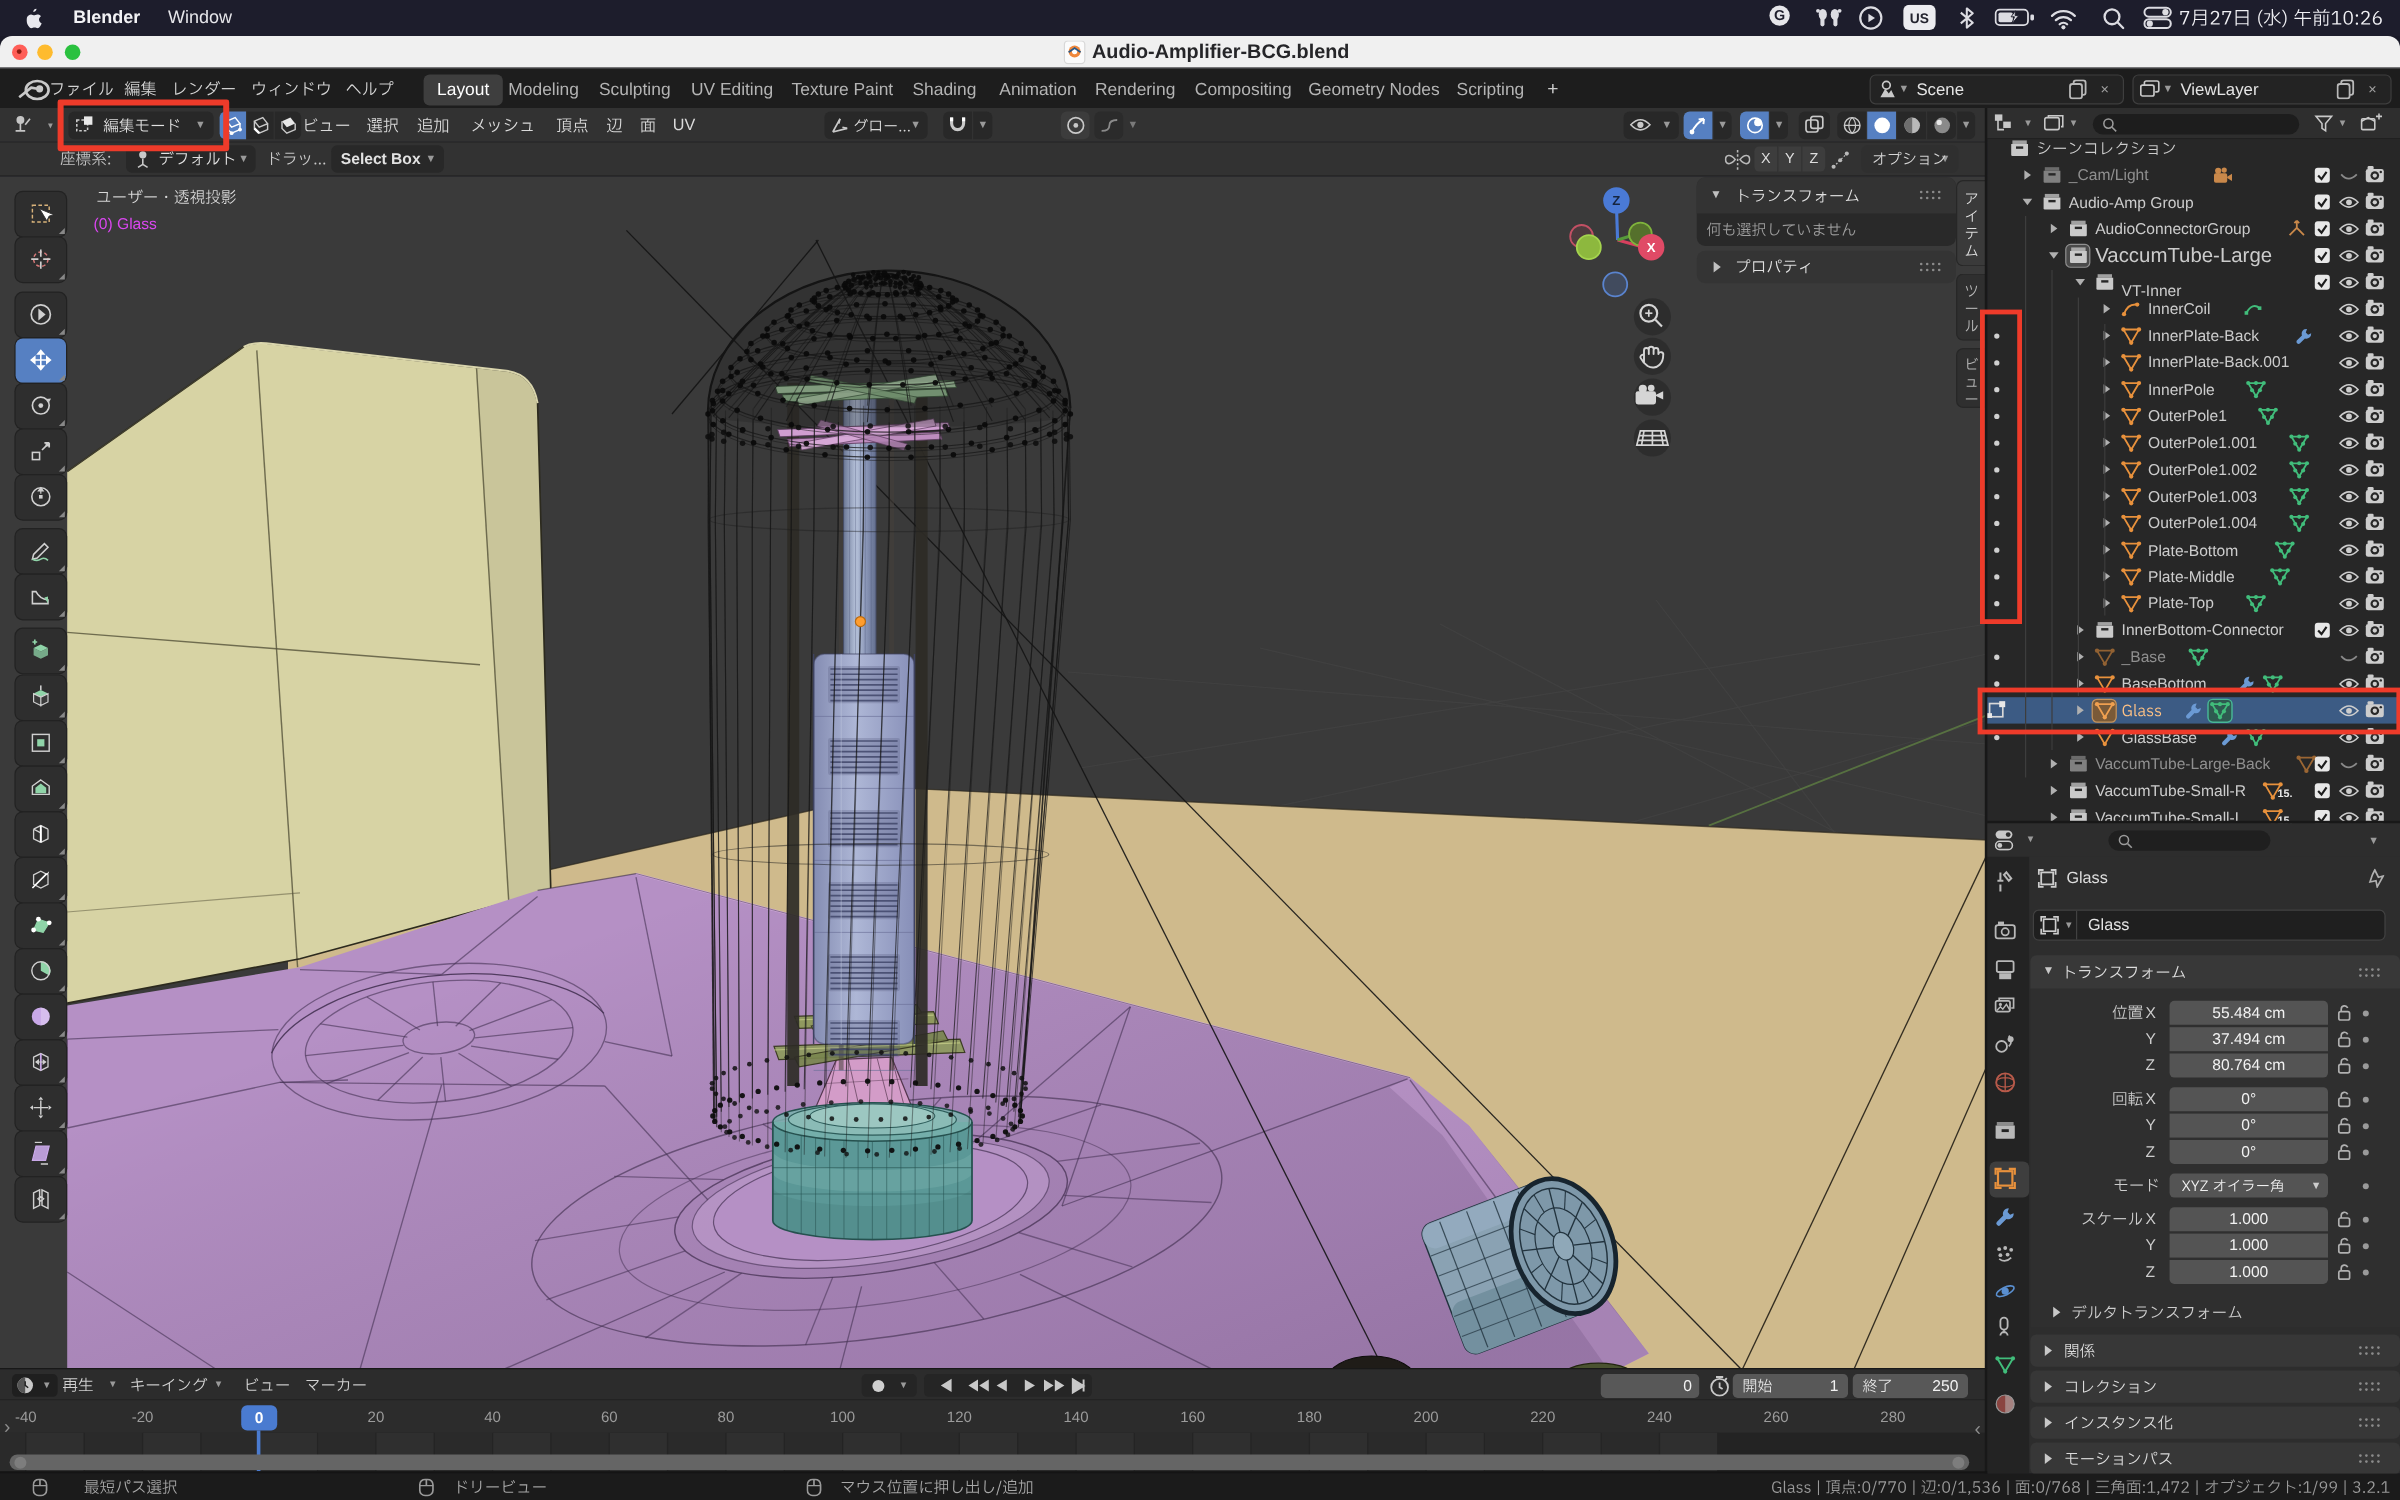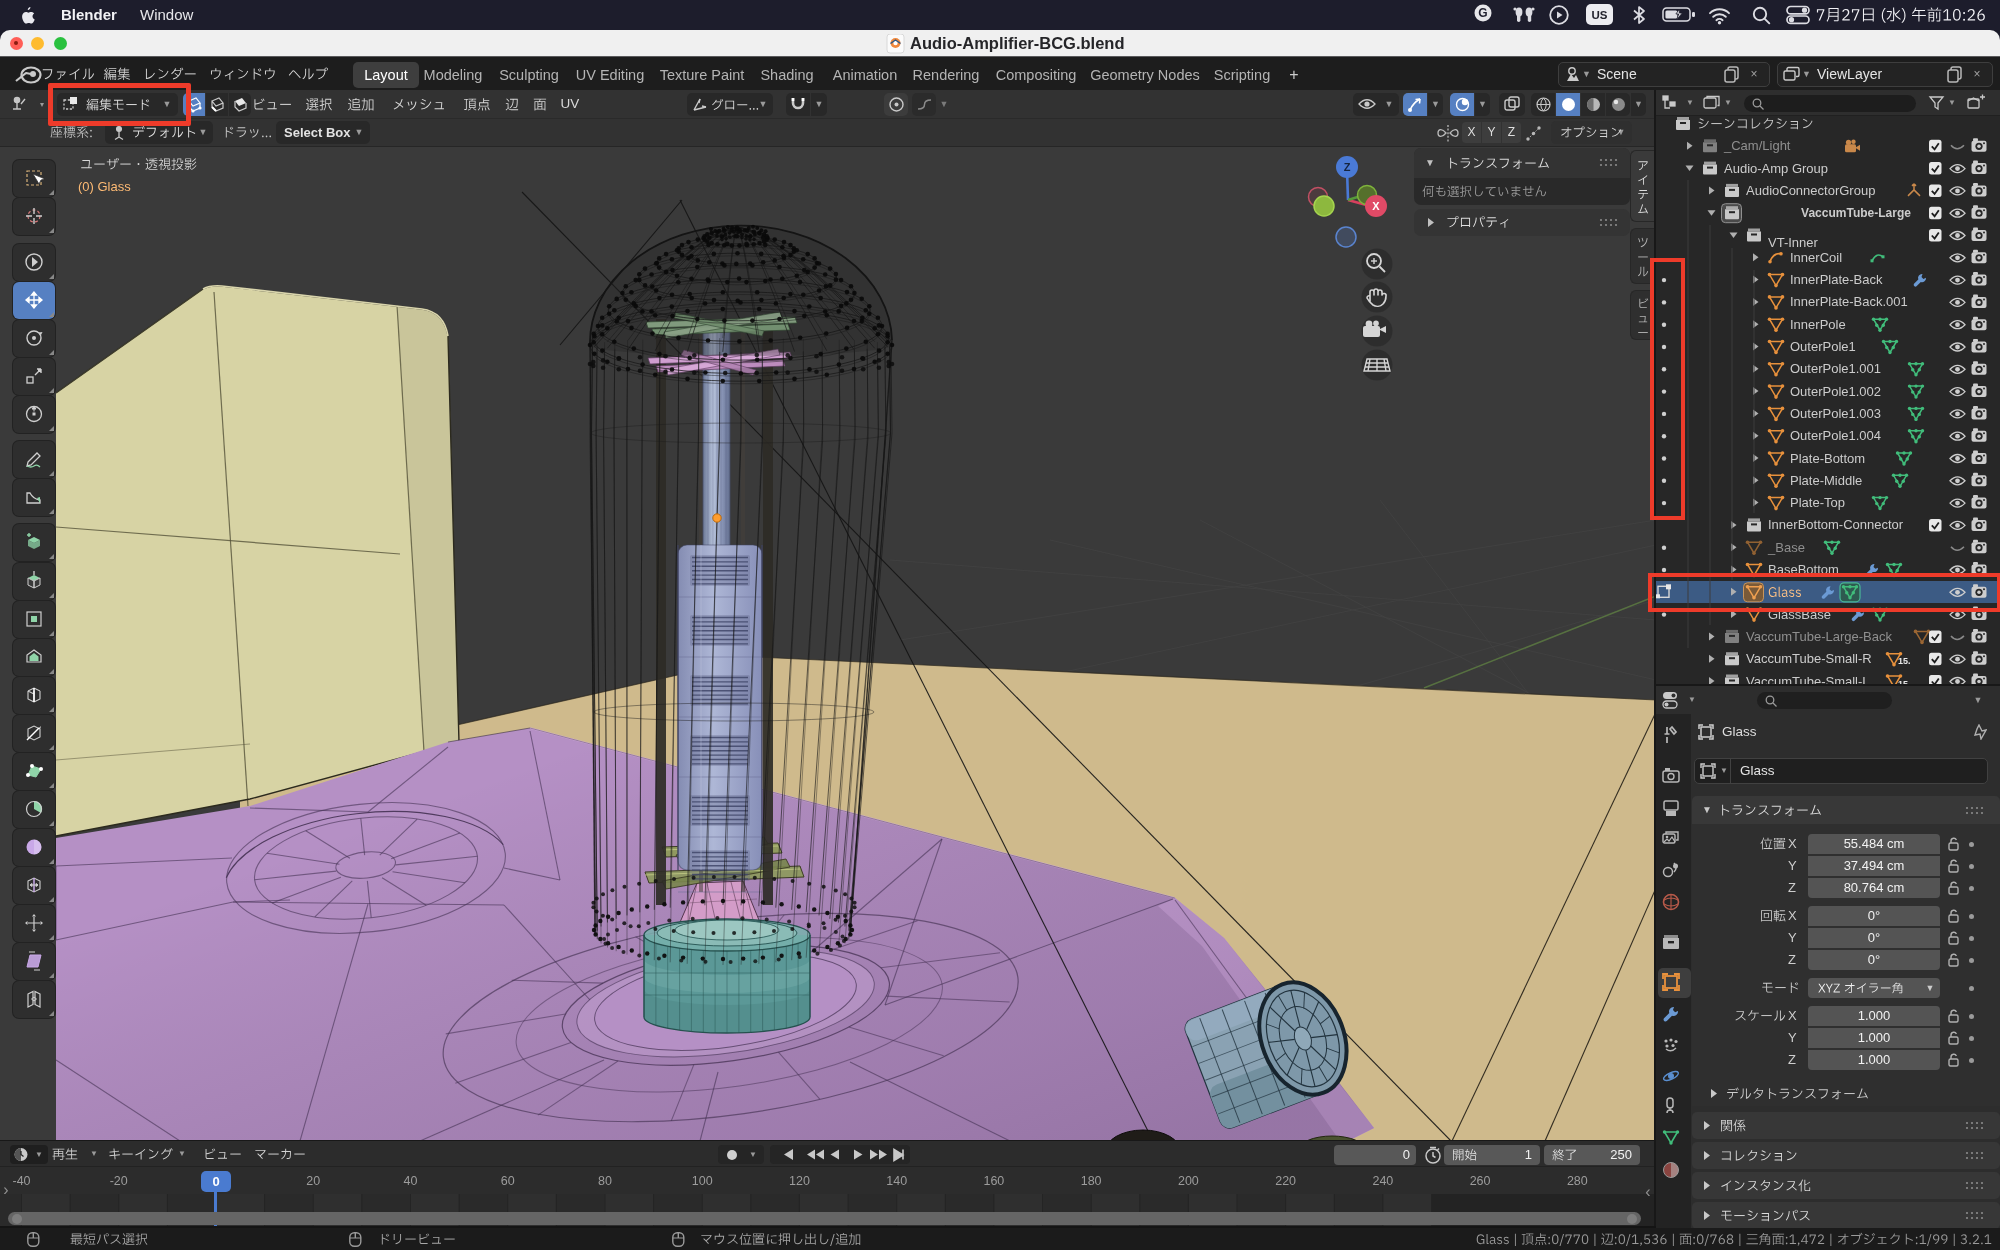--- a/index.html
+++ b/index.html
@@ -1213,21 +1213,21 @@
     <circle cx="13" cy="3" r="1.1" fill="#8a8a8a"></circle>
     <circle cx="18" cy="3" r="1.1" fill="#8a8a8a"></circle>
     <circle cx="3" cy="8" r="1.1" fill="#8a8a8a"></circle>
     <circle cx="8" cy="8" r="1.1" fill="#8a8a8a"></circle>
     <circle cx="13" cy="8" r="1.1" fill="#8a8a8a"></circle>
     <circle cx="18" cy="8" r="1.1" fill="#8a8a8a"></circle>
   </svg>
 <div style="position:absolute;left:1630px;top:150px;width:26px;height:72px;background:#3a3a3a;border:1px solid #272727;border-right:none;border-radius:6px 0 0 6px;box-sizing:border-box;"></div>
 <div style="position:absolute;left:1630px;top:228px;width:26px;height:56px;background:#2f2f2f;border:1px solid #272727;border-right:none;border-radius:6px 0 0 6px;box-sizing:border-box;"></div>
 <div style="position:absolute;left:1630px;top:290px;width:26px;height:50px;background:#2f2f2f;border:1px solid #272727;border-right:none;border-radius:6px 0 0 6px;box-sizing:border-box;"></div>
-<div style="position:absolute;left:78px;top:179px;width:120px;height:16px;font-size:13px;color:#fdba74;text-align:left;font-weight:normal;line-height:16px;letter-spacing:0px;white-space:nowrap;">(0) Glass</div>
+<div style="position:absolute;left:78px;top:179px;width:120px;height:16px;font-size:13px;color:#d946ef;text-align:left;font-weight:normal;line-height:16px;letter-spacing:0px;white-space:nowrap;">(0) Glass</div>
 <div style="position:absolute;left:1656px;top:90px;width:344px;height:596px;background:#272727;"></div>
 <div style="position:absolute;left:1656px;top:90px;width:344px;height:26px;background:#2e2e2e;border-bottom:1px solid #202020;box-sizing:border-box;"></div>
 <svg style="position:absolute;left:1662px;top:94px;" width="22" height="18" viewBox="0 0 22 18">
     <g stroke="#c9c9c9" stroke-width="1.3" fill="none">
       <rect x="1" y="2" width="5" height="4" fill="#c9c9c9"></rect>
       <rect x="8" y="8" width="5" height="4" fill="#c9c9c9"></rect>
       <path d="M3 6v8h5"></path>
     </g>
   </svg>
 <div style="position:absolute;left:1684px;top:90px;width:12px;height:26px;font-size:8px;color:#9a9a9a;text-align:center;font-weight:normal;line-height:26px;letter-spacing:0px;white-space:nowrap;">▼</div>
@@ -1246,21 +1246,21 @@
   </svg>
 <div style="position:absolute;left:1946px;top:90px;width:12px;height:26px;font-size:8px;color:#9a9a9a;text-align:center;font-weight:normal;line-height:26px;letter-spacing:0px;white-space:nowrap;">▼</div>
 <svg style="position:absolute;left:1966px;top:94px;" width="20" height="18" viewBox="0 0 20 18">
     <rect x="2" y="5" width="11" height="9" rx="1" fill="none" stroke="#c9c9c9" stroke-width="1.3"></rect>
     <path d="M2 7l5.5-3 5.5 3" fill="none" stroke="#c9c9c9" stroke-width="1.3"></path>
     <path d="M14 3h5M16.5 0.5v5" stroke="#c9c9c9" stroke-width="1.3"></path>
   </svg>
 <div style="position:absolute;left:1724px;top:137.3px;width:220px;height:18px;font-size:13px;color:#8f8f8f;text-align:left;font-weight:normal;line-height:18px;letter-spacing:0px;white-space:nowrap;">_Cam/Light</div>
 <div style="position:absolute;left:1724px;top:159.6px;width:220px;height:18px;font-size:13px;color:#cccccc;text-align:left;font-weight:normal;line-height:18px;letter-spacing:0px;white-space:nowrap;">Audio-Amp Group</div>
 <div style="position:absolute;left:1746px;top:181.9px;width:220px;height:18px;font-size:13px;color:#cccccc;text-align:left;font-weight:normal;line-height:18px;letter-spacing:0px;white-space:nowrap;">AudioConnectorGroup</div>
-<div style="position:absolute;left:1746px;top:204.2px;width:220px;height:18px;font-size:12px;color:#cccccc;text-align:center;font-weight:bold;line-height:18px;letter-spacing:0px;white-space:nowrap;">VaccumTube-Large</div>
+<div style="position:absolute;left:1746px;top:204.2px;width:220px;height:18px;font-size:17px;color:#cccccc;text-align:left;font-weight:normal;line-height:18px;letter-spacing:0px;white-space:nowrap;">VaccumTube-Large</div>
 <div style="position:absolute;left:1768px;top:234px;width:220px;height:18px;font-size:13px;color:#cccccc;text-align:left;font-weight:normal;line-height:18px;letter-spacing:0px;white-space:nowrap;">VT-Inner</div>
 <div style="position:absolute;left:1790px;top:248.8px;width:220px;height:18px;font-size:13px;color:#cccccc;text-align:left;font-weight:normal;line-height:18px;letter-spacing:0px;white-space:nowrap;">InnerCoil</div>
 <div style="position:absolute;left:1790px;top:271.1px;width:220px;height:18px;font-size:13px;color:#cccccc;text-align:left;font-weight:normal;line-height:18px;letter-spacing:0px;white-space:nowrap;">InnerPlate-Back</div>
 <div style="position:absolute;left:1790px;top:293.4px;width:220px;height:18px;font-size:13px;color:#cccccc;text-align:left;font-weight:normal;line-height:18px;letter-spacing:0px;white-space:nowrap;">InnerPlate-Back.001</div>
 <div style="position:absolute;left:1790px;top:315.70000000000005px;width:220px;height:18px;font-size:13px;color:#cccccc;text-align:left;font-weight:normal;line-height:18px;letter-spacing:0px;white-space:nowrap;">InnerPole</div>
 <div style="position:absolute;left:1790px;top:338.0px;width:220px;height:18px;font-size:13px;color:#cccccc;text-align:left;font-weight:normal;line-height:18px;letter-spacing:0px;white-space:nowrap;">OuterPole1</div>
 <div style="position:absolute;left:1790px;top:360.3px;width:220px;height:18px;font-size:13px;color:#cccccc;text-align:left;font-weight:normal;line-height:18px;letter-spacing:0px;white-space:nowrap;">OuterPole1.001</div>
 <div style="position:absolute;left:1790px;top:382.6px;width:220px;height:18px;font-size:13px;color:#cccccc;text-align:left;font-weight:normal;line-height:18px;letter-spacing:0px;white-space:nowrap;">OuterPole1.002</div>
 <div style="position:absolute;left:1790px;top:404.90000000000003px;width:220px;height:18px;font-size:13px;color:#cccccc;text-align:left;font-weight:normal;line-height:18px;letter-spacing:0px;white-space:nowrap;">OuterPole1.003</div>
 <div style="position:absolute;left:1790px;top:427.2px;width:220px;height:18px;font-size:13px;color:#cccccc;text-align:left;font-weight:normal;line-height:18px;letter-spacing:0px;white-space:nowrap;">OuterPole1.004</div>

